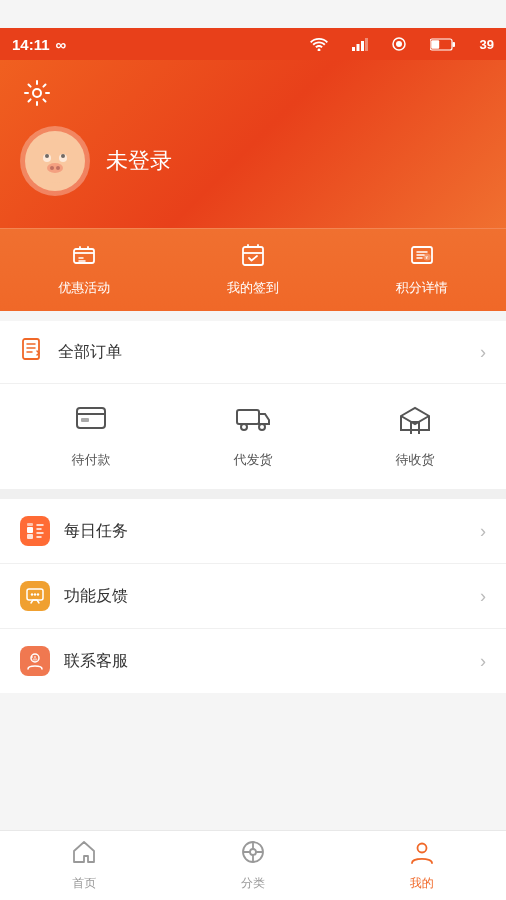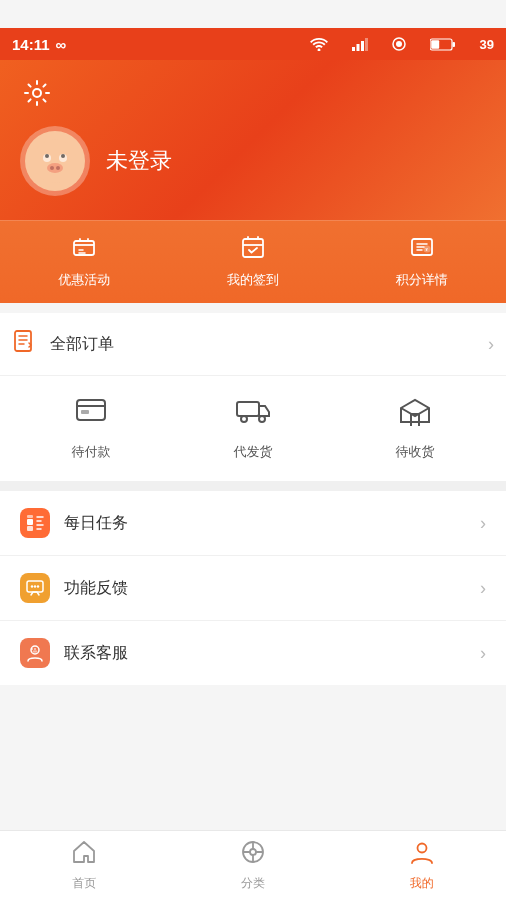--- a/index.html
+++ b/index.html
@@ -25,21 +25,21 @@
       font-size: 15px;
       font-weight: 600;
       margin-top: 28px;
     }
     .status-left { display: flex; align-items: center; gap: 6px; }
     .status-right { display: flex; align-items: center; gap: 24px; font-size: 13px; }
 
     
     .header-area {
       background: linear-gradient(135deg, #f06020 0%, #e8401a 50%, #f07030 100%);
-      padding: 16px 20px 24px 20px;
+      padding: 16px 20px 32px 20px;
     }
     .settings-icon {
       width: 34px;
       height: 34px;
       margin-bottom: 16px;
       display: flex; align-items: center; justify-content: center;
       cursor: pointer;
     }
     .profile-row {
       display: flex;
@@ -99,21 +99,21 @@
     
     .section-card {
       background: white;
       margin-bottom: 10px;
     }
 
     
     .order-row {
       display: flex;
       align-items: center;
-      padding: 16px 12px;
+      padding: 16px 20px;
       cursor: pointer;
       border-bottom: 1px solid #f0f0f0;
     }
     .order-row .order-icon {
       font-size: 22px;
       margin-right: 14px;
       color: #f06828;
     }
     .order-row .order-label {
       flex: 1;

